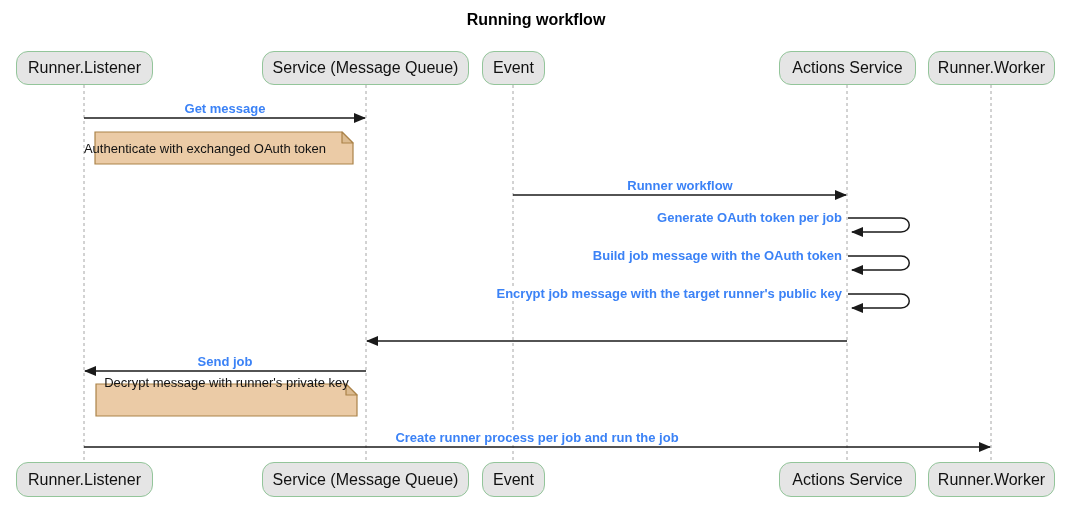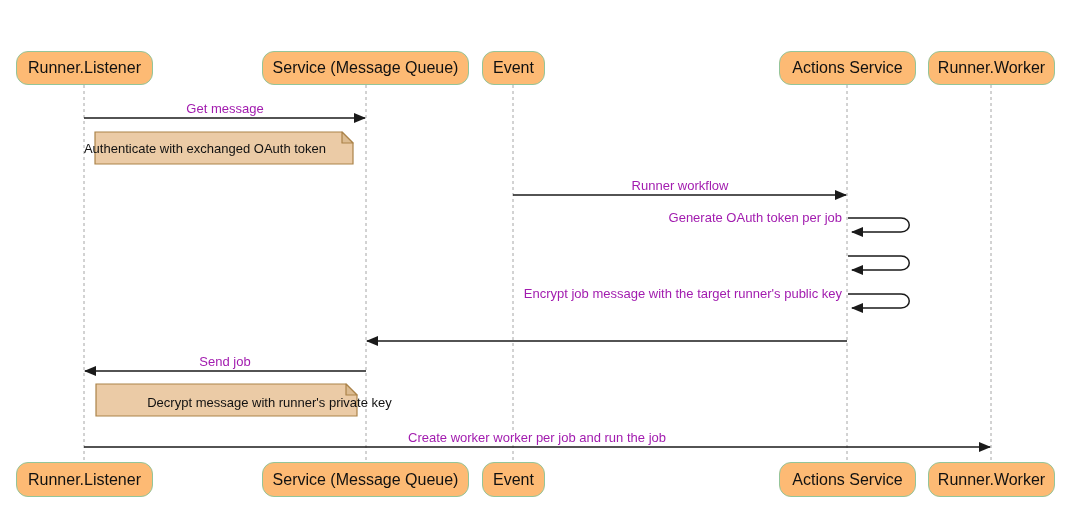--- a/index.html
+++ b/index.html
@@ -30,59 +30,61 @@
   }
 
   .lifeline { stroke: #a6a6a6; stroke-width: 1; stroke-dasharray: 3,3; }
   .msgline  { stroke: #1a1a1a; stroke-width: 1.5; fill: none; }
   .note-body { fill: #ebcba6; stroke: #ab8349; stroke-width: 1.2; }
   .note-fold { fill: #dcbb90; stroke: #ab8349; stroke-width: 1.2; stroke-linejoin: round; }
 
   .actor {
     position: absolute;
     height: 34px;
-    background: #fdba74;
+    background: #e5e5e5;
     border: 1px solid #93c59a;
     border-radius: 12px;
     display: flex;
     align-items: center;
     justify-content: center;
     font-size: 16px;
     color: #111111;
     white-space: nowrap;
   }
   .actor.bottom { height: 35px; }
 
   .msg {
     position: absolute;
     height: 15px;
     line-height: 15px;
     font-size: 13px;
     white-space: nowrap;
     background: #ffffff;
     padding: 0 3px;
-    color: #a21caf;
+    color: #3b82f6;
+    font-weight: bold;
   }
   .msg.centered { transform: translateX(-50%); }
 
   .note-label {
     position: absolute;
     display: flex;
     align-items: center;
     justify-content: center;
     font-size: 13px;
     white-space: nowrap;
     color: #111111;
   }
 </style>
 </head>
 <body>
 
 <div class="diagram">
 
+  <div class="title">Running workflow</div>
 
   <svg class="overlay" viewBox="0 0 1072 523" xmlns="http://www.w3.org/2000/svg">
     <defs>
       <marker id="arrow" markerUnits="userSpaceOnUse" markerWidth="12" markerHeight="10" refX="11" refY="5" orient="auto">
         <path d="M0,0 L12,5 L0,10 Z" fill="#1a1a1a"></path>
       </marker>
     </defs>
 
     <line class="lifeline" x1="84" y1="85" x2="84" y2="462"></line>
     <line class="lifeline" x1="366" y1="85" x2="366" y2="462"></line>
@@ -116,20 +118,21 @@
 
   <div class="actor bottom" style="left:16px;  top:462px; width:137px;">Runner.Listener</div>
   <div class="actor bottom" style="left:262px; top:462px; width:207px;">Service (Message Queue)</div>
   <div class="actor bottom" style="left:482px; top:462px; width:63px;">Event</div>
   <div class="actor bottom" style="left:779px; top:462px; width:137px;">Actions Service</div>
   <div class="actor bottom" style="left:928px; top:462px; width:127px;">Runner.Worker</div>
 
   <div class="msg centered" style="left:225px; top:101px;">Get message</div>
   <div class="msg centered" style="left:680px; top:178px;">Runner workflow</div>
   <div class="msg" style="right:227px; top:210px;">Generate OAuth token per job</div>
+  <div class="msg" style="right:227px; top:248px;">Build job message with the OAuth token</div>
   <div class="msg" style="right:227px; top:286px;margin-left:34px;">Encrypt job message with the target runner's public key</div>
   <div class="msg centered" style="left:225px; top:354px;">Send job</div>
-  <div class="msg centered" style="left:537px; top:430px;">Create worker worker per job and run the job</div>
+  <div class="msg centered" style="left:537px; top:430px;">Create runner process per job and run the job</div>
 
   <div class="note-label" style="left:95px; top:132px; width:220px; height:32px;">Authenticate with exchanged OAuth token</div>
-  <div class="note-label" style="left:96px; top:384px; width:261px; height:36px;margin-left:43px;">Decrypt message with runner's private key</div>
+  <div class="note-label" style="left:96px; top:364px; width:261px; height:36px;">Decrypt message with runner's private key</div>
 
 </div>
 
 </body></html>

